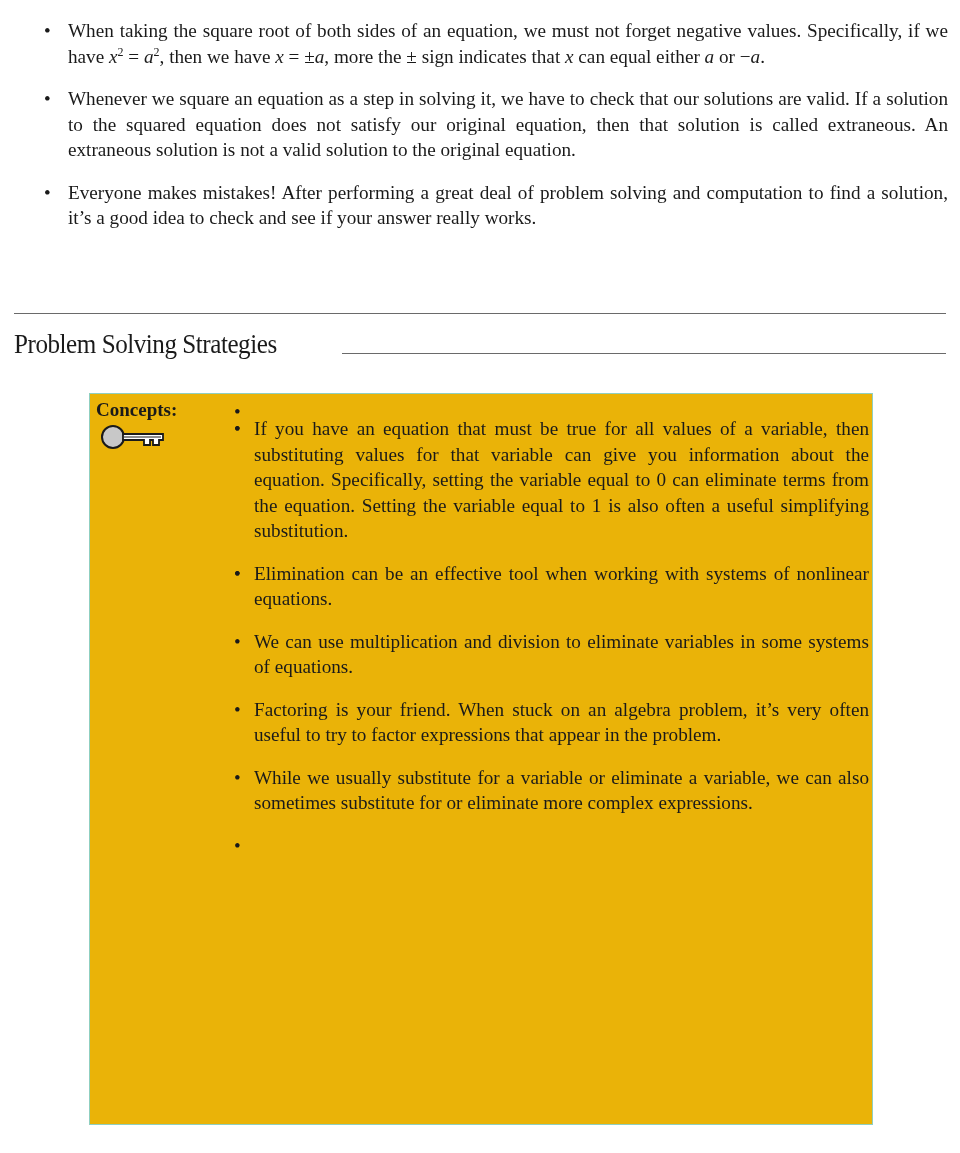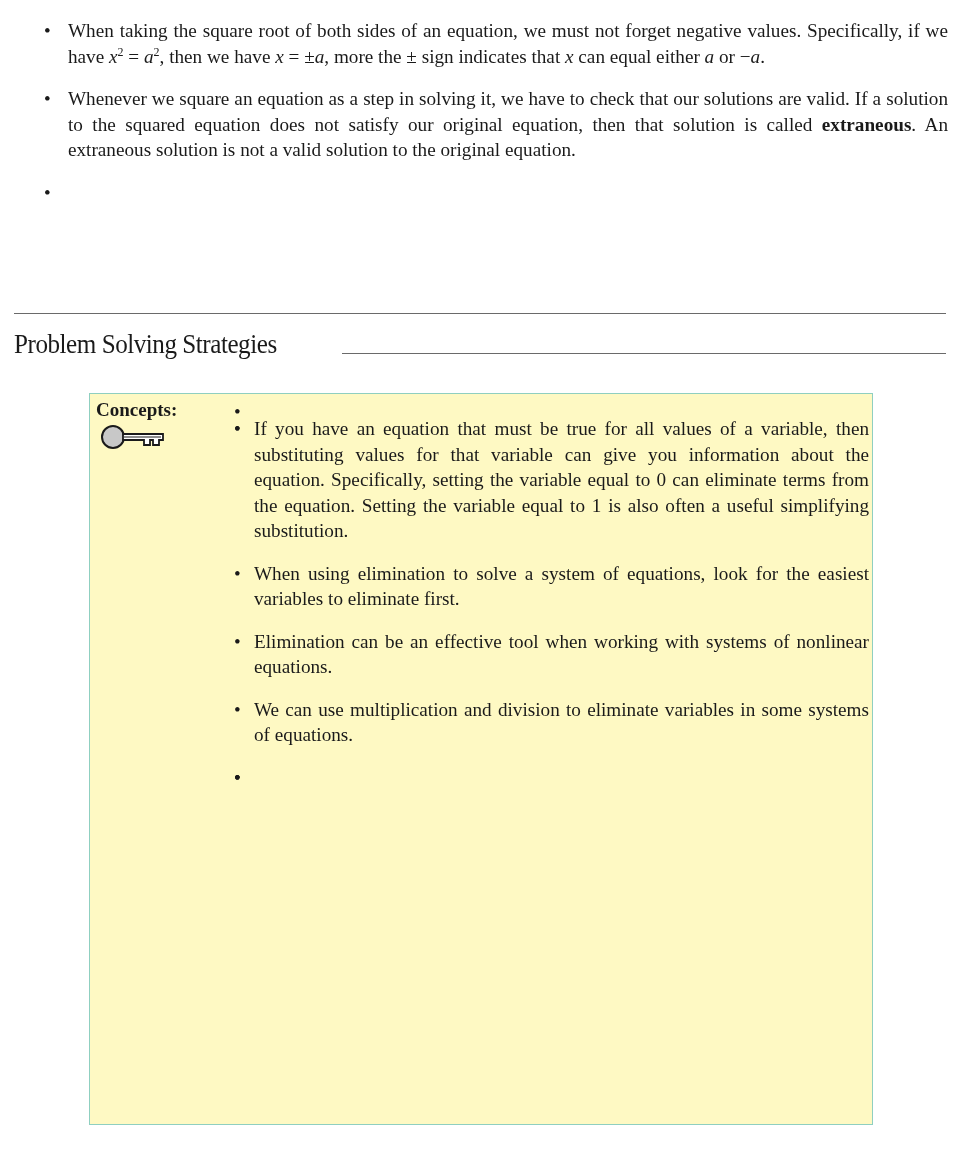--- a/index.html
+++ b/index.html
@@ -7,63 +7,64 @@
          font-family: "Liberation Serif", "DejaVu Serif", serif; color:#1a1a1a; }
   .top-list { position:absolute; left:44px; top:18px; width:904px; margin:0; padding:0; list-style:none; }
   .top-list li { position:relative; padding-left:24px; font-size:19.2px; line-height:25.5px; margin-bottom:17px; text-align:justify; }
   .top-list li .bullet { position:absolute; left:0; top:0; font-size:19px; }
   i { font-style:italic; }
   sup { font-size:12px; vertical-align: 7px; line-height:0; }
   .rule { position:absolute; left:14px; width:932px; height:0; border-top:1.5px solid #6a6a6a; }
   .section-title { position:absolute; left:14px; top:328px; font-size:27px; line-height:32px; letter-spacing:-0.5px;
                    font-family:"Liberation Serif", serif; transform:scaleX(0.93); transform-origin:left; }
   .title-line { position:absolute; left:342px; top:353px; width:604px; border-top:1.5px solid #6a6a6a; }
-  .box { position:absolute; left:89px; top:393px; width:784px; height:732px; background:#fef9c3;
+  .box { position:absolute; left:89px; top:393px; width:784px; height:732px; background:#eab308;
          border:1.5px solid #8fcfc0; box-sizing:border-box; }
   .box-label { position:absolute; left:6px; top:5px; font-weight:bold; font-size:19px; }
   .key-icon { position:absolute; left:11px; top:30px; }
   .concepts { position:absolute; left:144px; top:5px; width:635px; margin:0; padding:0; list-style:none; }
   .concepts li { position:relative; padding-left:20px; font-size:19.2px; line-height:25.5px; margin-bottom:17px; text-align:justify;
                  font-family:"Liberation Serif", serif; }
   .concepts li .bullet { position:absolute; left:0; top:0; }
-  b { font-weight:bold; }
+  b { font-weight:normal; }
 </style>
 </head>
 <body>
 
 <ul class="top-list">
   <li>
     <span class="bullet">•</span>
     <span>When taking the square root of both sides of an equation, we must not forget negative values. Specifically, if we have </span><i>x</i><sup>2</sup><span> = </span><i>a</i><sup>2</sup><span>, then we have </span><i>x</i><span> = ±</span><i>a</i><span>, more the ± sign indicates that </span><i>x</i><span> can equal either </span><i>a</i><span> or −</span><i>a</i><span>.</span>
   </li>
   <li>
     <span class="bullet">•</span>
     <span>Whenever we square an equation as a step in solving it, we have to check that our solutions are valid. If a solution to the squared equation does not satisfy our original equation, then that solution is called </span><b>extraneous</b><span>. An extraneous solution is not a valid solution to the original equation.</span>
   </li>
   <li>
     <span class="bullet">•</span>
+    <span>Everyone makes mistakes! After performing a great deal of problem solving and computation to find a solution, it’s a good idea to check and see if your answer really works.</span>
   </li>
 </ul>
 
 <div class="rule" style="top:313px;"></div>
 
 <div class="section-title">Problem Solving Strategies</div>
 <div class="title-line"></div>
 
 <div class="box">
   <div class="box-label">Concepts:</div>
   <svg class="key-icon" width="64" height="26" viewBox="0 0 64 26">
     <circle cx="12" cy="13" r="11" fill="#c8c8c8" stroke="#1a1a1a" stroke-width="2"></circle>
     <path d="M22 10 H62 V16 H58 V21 H52 V16 H49 V21 H43 V16 H22 Z" fill="#ffffff" stroke="#1a1a1a" stroke-width="1.8"></path>
     <line x1="23" y1="13" x2="60" y2="13" stroke="#1a1a1a" stroke-width="1.2"></line>
   </svg>
   <ul class="concepts">
     <li><span class="bullet">•</span></li>
     <li><span class="bullet">•</span></li>
     <li><span class="bullet">•</span><span>If you have an equation that must be true for all values of a variable, then substituting values for that variable can give you information about the equation. Specifically, setting the variable equal to 0 can eliminate terms from the equation. Setting the variable equal to 1 is also often a useful simplifying substitution.</span></li>
-    <li><span class="bullet">•</span><span>When using elimination to solve a system of equations, look for the easiest variables to eliminate first.</span></li>
+    <li><span class="bullet">•</span></li>
     <li><span class="bullet">•</span><span>Elimination can be an effective tool when working with systems of nonlinear equations.</span></li>
     <li><span class="bullet">•</span><span>We can use multiplication and division to eliminate variables in some systems of equations.</span></li>
-    <li><span class="bullet">•</span></li>
-    <li><span class="bullet">•</span></li>
+    <li><span class="bullet">•</span><span>Factoring is your friend. When stuck on an algebra problem, it’s very often useful to try to factor expressions that appear in the problem.</span></li>
+    <li><span class="bullet">•</span><span>While we usually substitute for a variable or eliminate a variable, we can also sometimes substitute for or eliminate more complex expressions.</span></li>
     <li><span class="bullet">•</span></li>
   </ul>
 </div>
 
 </body></html>

